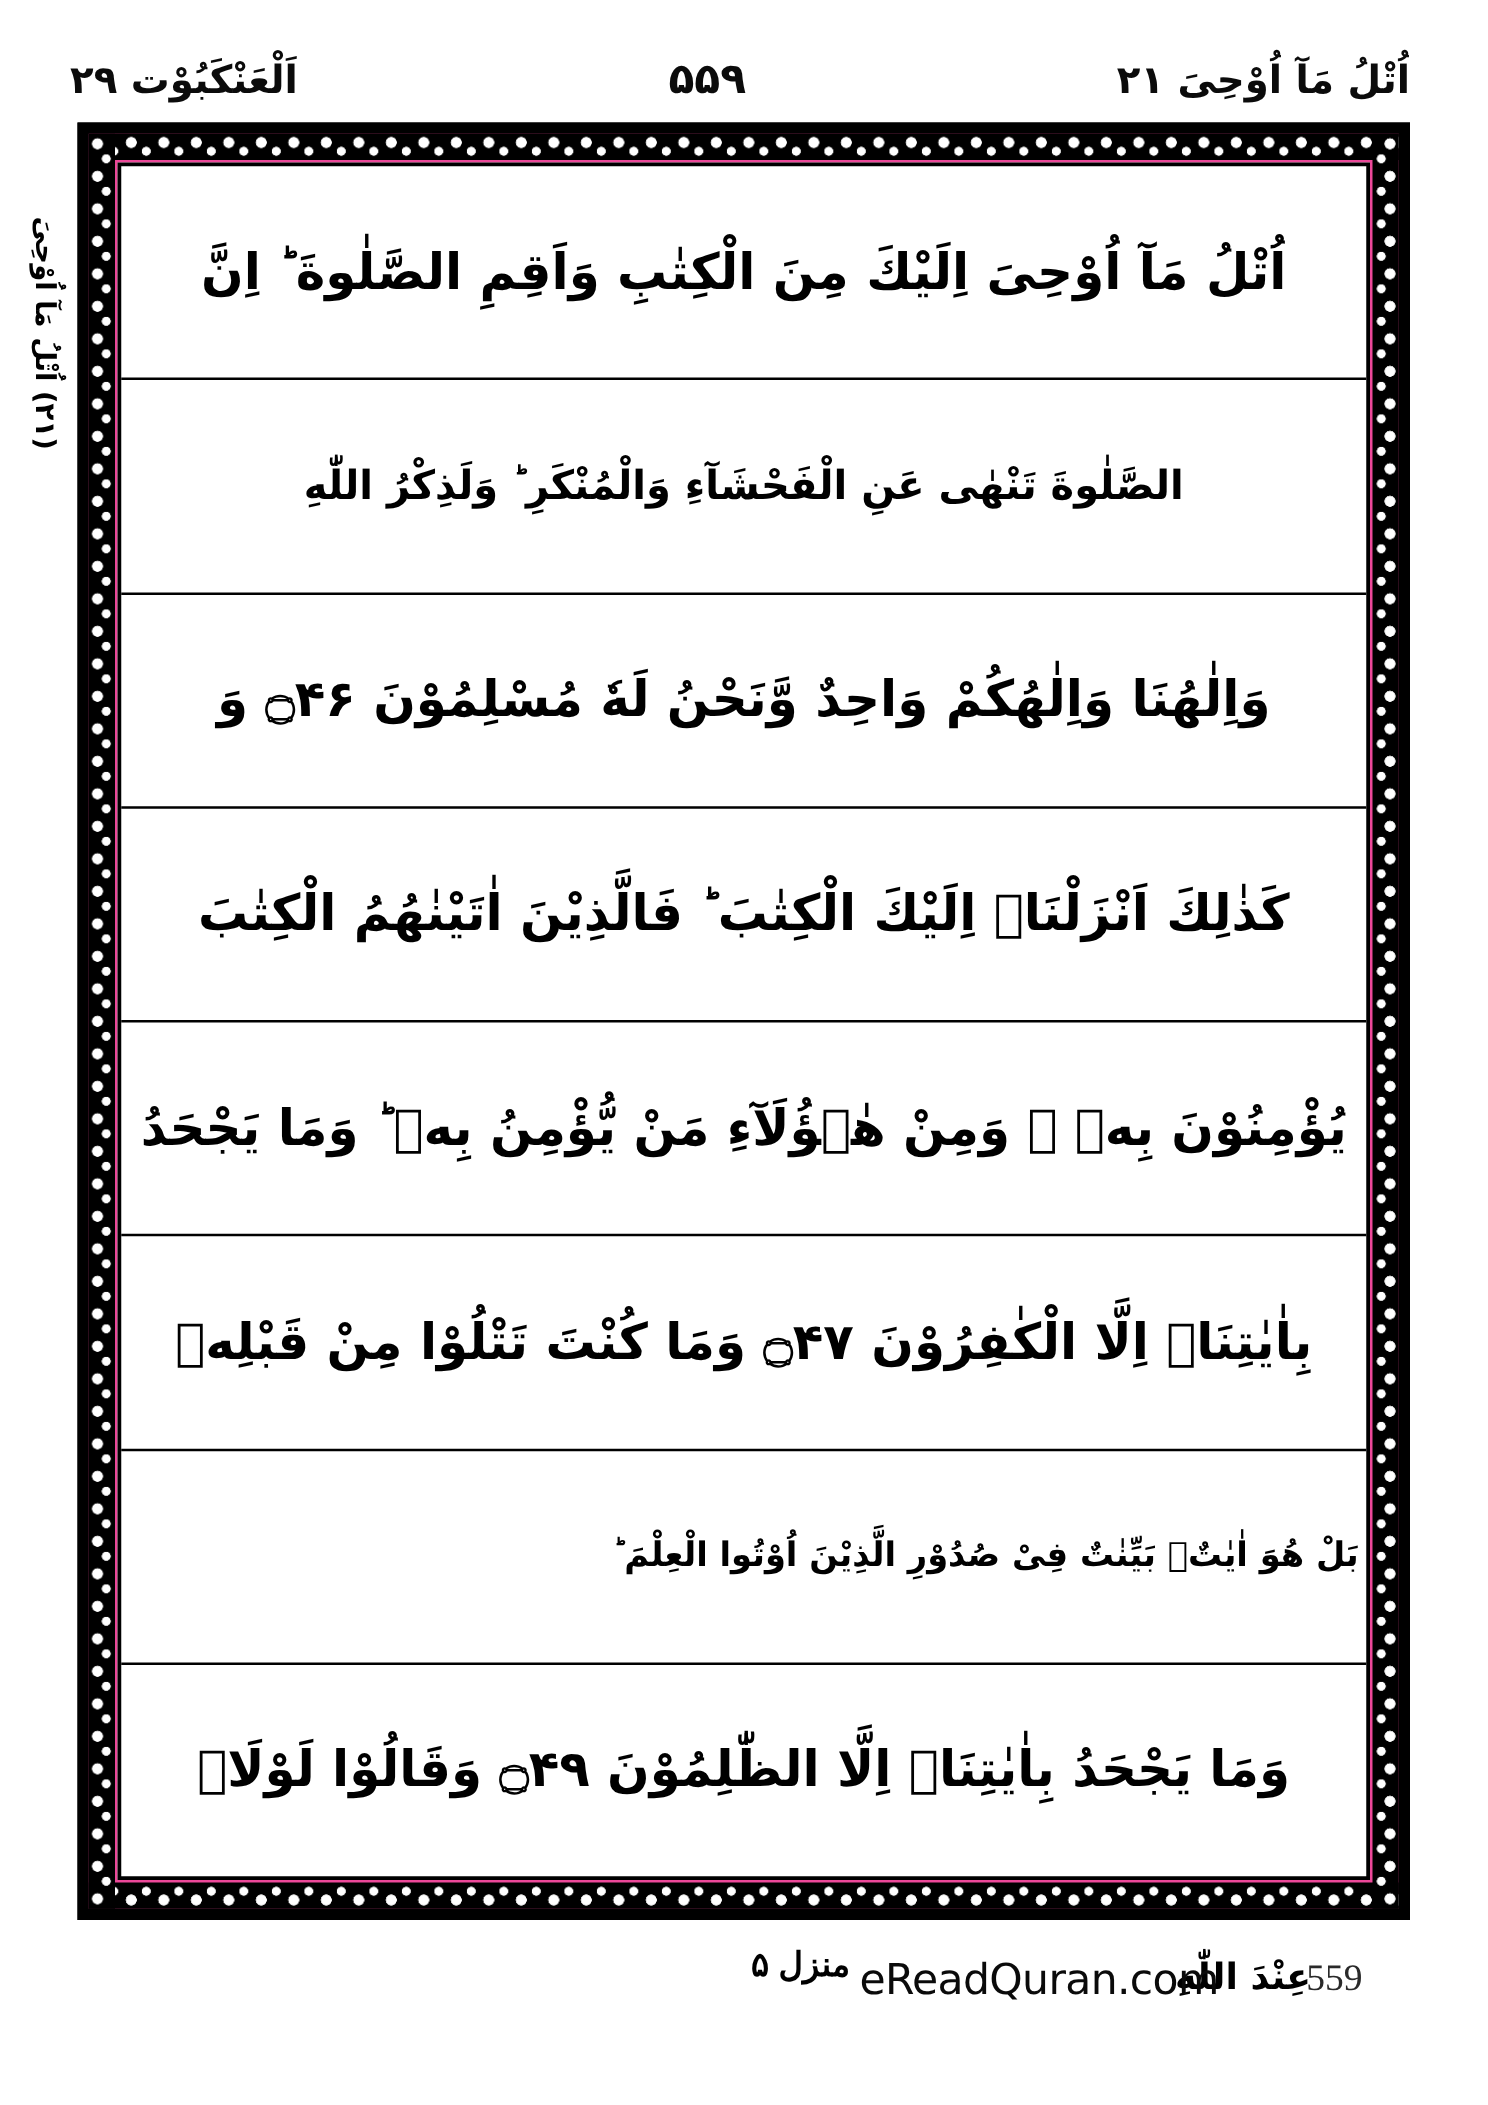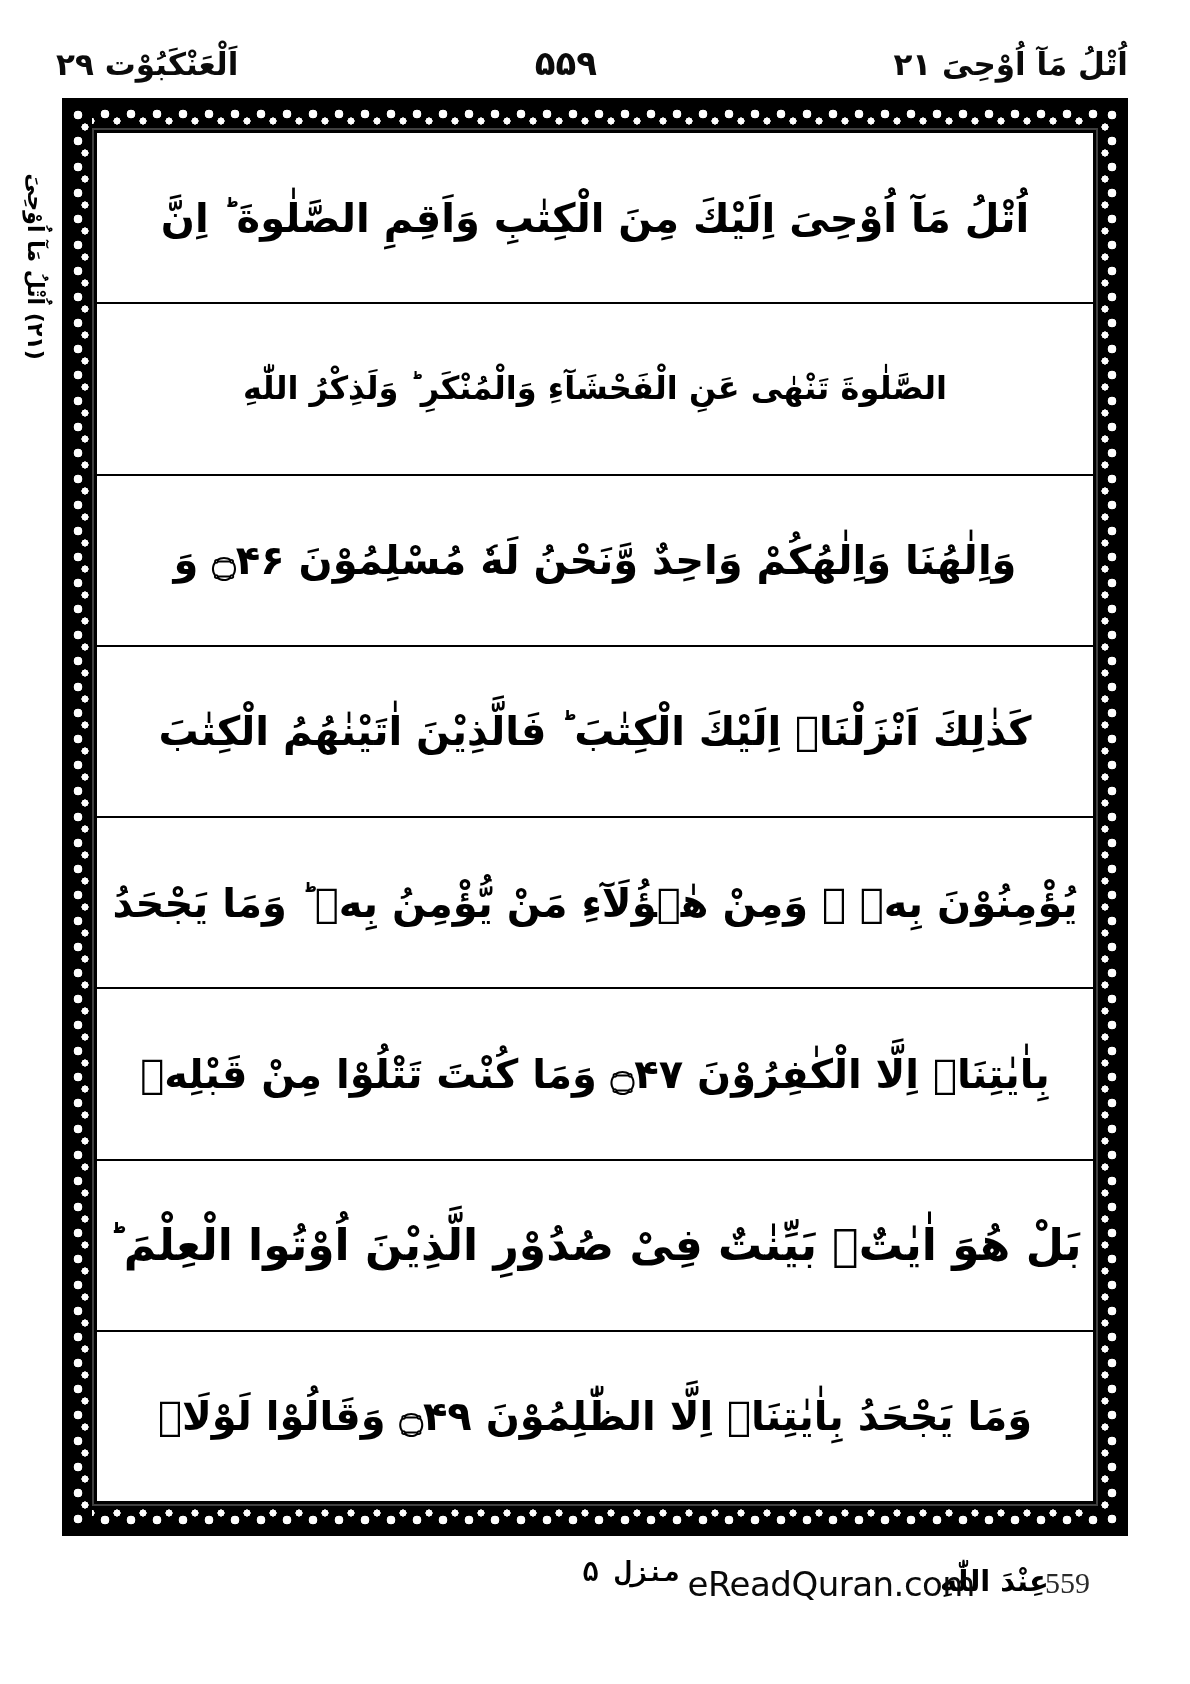--- a/index.html
+++ b/index.html
@@ -53,21 +53,21 @@
     width: 1066px;
     height: 1438px;
     border: 5px solid #000;
     background: #000;
     padding: 4px;
   }
   .frame-ornament {
     position: relative;
     width: 100%;
     height: 100%;
-    background: #404040;
+    background: #ec4899;
     padding: 20px;
   }
   
   .orn-band {
     position: absolute;
     background-color: #000;
     background-image:
       radial-gradient(circle at 8px 7px, #fff 4.2px, transparent 4.6px),
       radial-gradient(circle at 20px 14px, #fff 3.4px, transparent 3.8px);
     background-size: 26px 21px, 26px 21px;
@@ -154,21 +154,21 @@
     left: 60px;
     right: 40px;
     top: 1556px;
     height: 90px;
     direction: rtl;
   }
   .ftr-manzil {
     position: absolute;
     right: 470px;
     top: 0;
-    font-family: Liberation Mono, monospace;
+    font-family: Liberation Sans, sans-serif;
     font-size: 27px;
     font-weight: 700;
     color: #000;
     white-space: nowrap;
   }
   .ftr-catchword {
     position: absolute;
     left: 880px;
     top: 8px;
     font-family: "DejaVu Sans", sans-serif;
@@ -236,21 +236,21 @@
         <div class="q-line">
           <div class="q-text" style="font-size: 40px;">كَذٰلِكَ اَنْزَلْنَاۤ اِلَیْكَ الْكِتٰبَ ؕ فَالَّذِیْنَ اٰتَیْنٰهُمُ الْكِتٰبَ</div>
         </div>
         <div class="q-line">
           <div class="q-text" style="font-size: 40px;">یُؤْمِنُوْنَ بِهٖ ۚ وَمِنْ هٰۤؤُلَآءِ مَنْ یُّؤْمِنُ بِهٖ ؕ وَمَا یَجْحَدُ</div>
         </div>
         <div class="q-line">
           <div class="q-text" style="font-size: 40px;">بِاٰیٰتِنَاۤ اِلَّا الْكٰفِرُوْنَ ۝۴۷ وَمَا كُنْتَ تَتْلُوْا مِنْ قَبْلِهٖ</div>
         </div>
         <div class="q-line">
-          <div class="q-text" style="font-size: 44px;">بَلْ هُوَ اٰیٰتٌۢ بَیِّنٰتٌ فِیْ صُدُوْرِ الَّذِیْنَ اُوْتُوا الْعِلْمَ ؕ</div>
+          <div class="q-text" style="font-size: 27px; text-align: right;">بَلْ هُوَ اٰیٰتٌۢ بَیِّنٰتٌ فِیْ صُدُوْرِ الَّذِیْنَ اُوْتُوا الْعِلْمَ ؕ</div>
         </div>
         <div class="q-line">
           <div class="q-text" style="font-size: 40px;">وَمَا یَجْحَدُ بِاٰیٰتِنَاۤ اِلَّا الظّٰلِمُوْنَ ۝۴۹ وَقَالُوْا لَوْلَاۤ</div>
         </div>
       </div>
     </div>
   </div>
 
   <div class="page-footer">
     <div class="ftr-manzil">منزل ۵</div>

